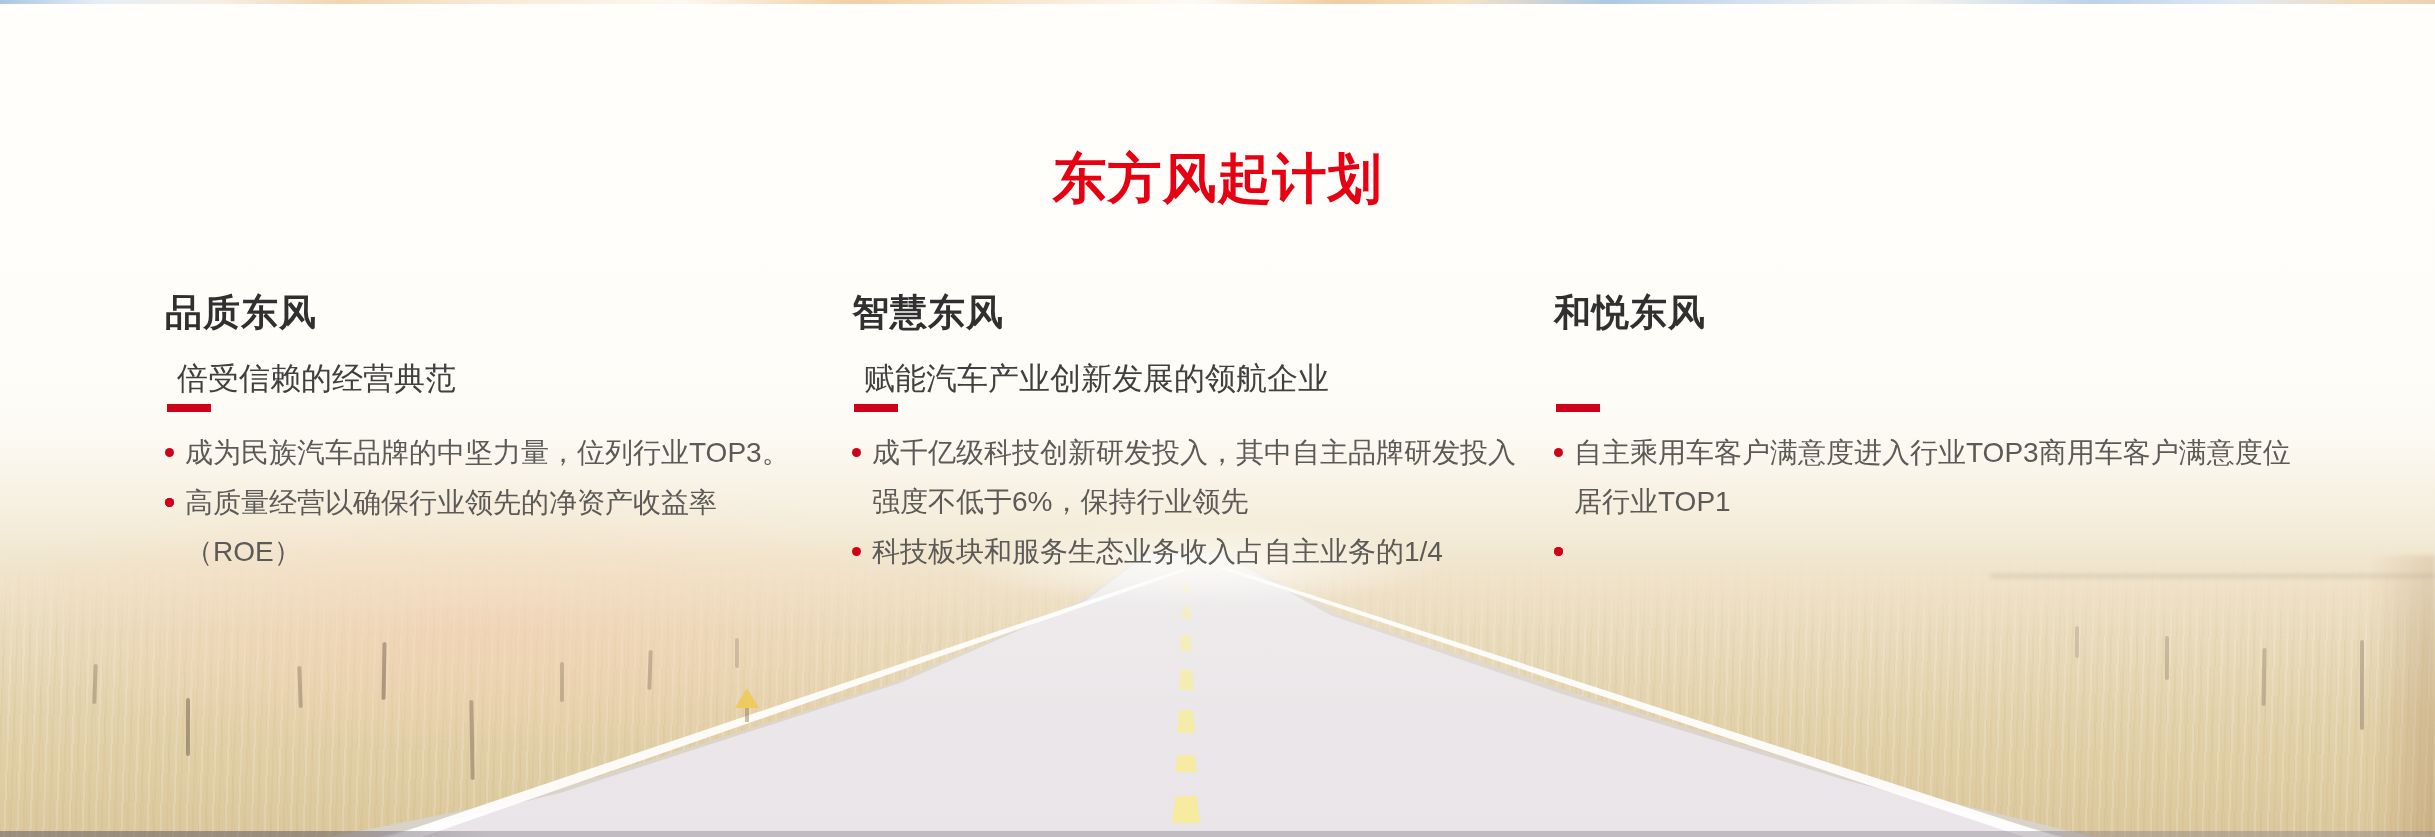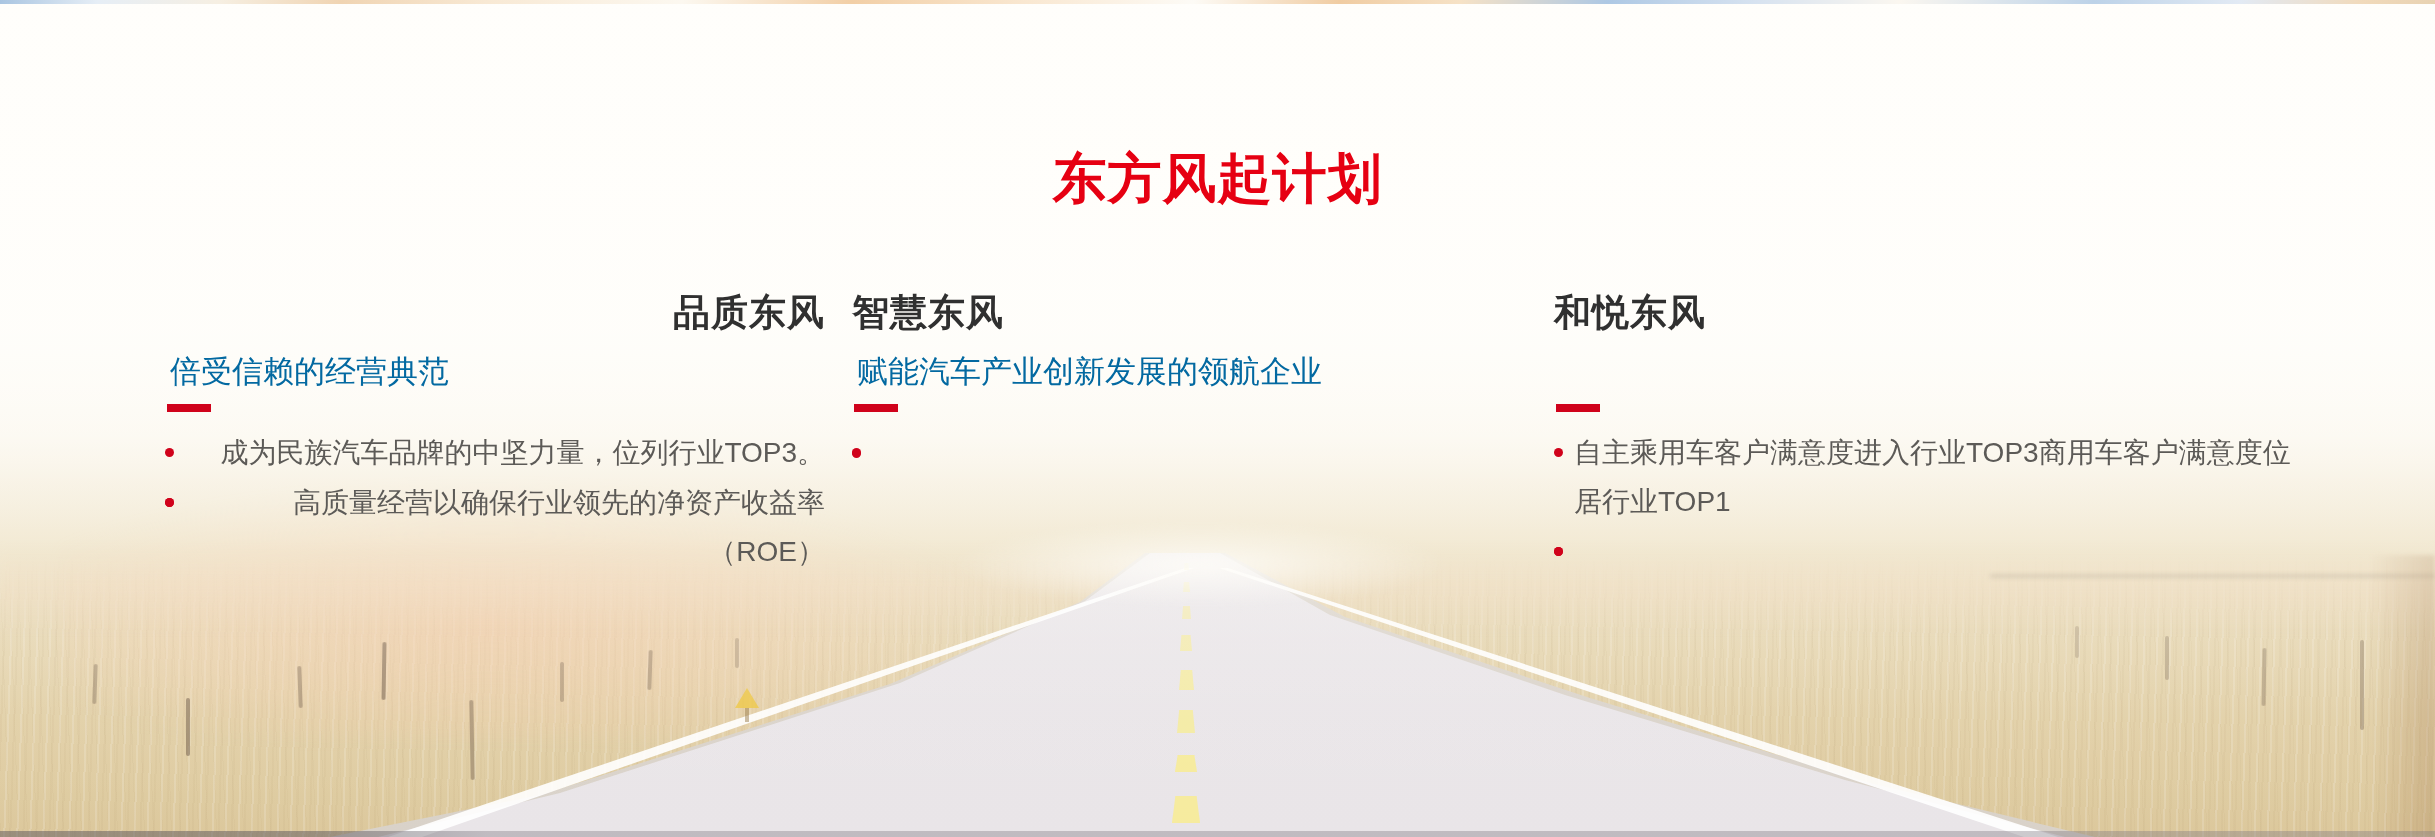--- a/index.html
+++ b/index.html
@@ -108,30 +108,30 @@
 
   
   .content{position:absolute;inset:0;}
   .section-title{
     position:absolute;left:0;top:148px;width:2435px;margin:0;
     text-align:center;
     font-size:54px;line-height:60px;font-weight:bold;
     color:#e60012;letter-spacing:1px;
   }
   .column{position:absolute;top:293px;}
-  .col-1{left:165px;width:660px;text-align:right;}
+  .col-1{left:165px;width:660px;}
   .col-2{left:852px;width:670px;}
   .col-3{left:1554px;width:745px;}
   .pillar-heading{
     margin:0;font-size:37px;line-height:40px;font-weight:bold;color:#303030;
     letter-spacing:1px;
   }
   .pillar-subtitle{
-    margin:5px;position:absolute;left:0;top:56px;
-    font-size:31px;line-height:36px;color:#0369a1;white-space:nowrap;
+    margin:12px;position:absolute;left:0;top:56px;
+    font-size:31px;line-height:36px;color:#404040;white-space:nowrap;
   }
   .red-dash{
     position:absolute;left:2px;top:111px;width:44px;height:8px;background:#d0021b;
   }
   .bullet-list{
     position:absolute;left:0;top:135px;margin:0;padding:0;list-style:none;
     font-size:28px;line-height:49px;color:#5c5a57;
   }
   .bullet-item{position:relative;padding-left:20px;margin:0 0 1px 0;}
   .bullet-dot{
@@ -213,23 +213,25 @@
       </ul>
     </div>
 
     <div class="column col-2">
       <h3 class="pillar-heading">智慧东风</h3>
       <div class="pillar-subtitle">赋能汽车产业创新发展的领航企业</div>
       <div class="red-dash"></div>
       <ul class="bullet-list">
         <li class="bullet-item">
           <span class="bullet-dot"></span>
-        </li>
-        <li class="bullet-item">
-          <span class="bullet-dot"></span>
+          <span>成千亿级科技创新研发投入，其中自主品牌研发投入强度不低于6%，保持行业领先</span>
+        </li>
+        <li class="bullet-item">
+          <span class="bullet-dot"></span>
+          <span>科技板块和服务生态业务收入占自主业务的1/4</span>
         </li>
       </ul>
     </div>
 
     <div class="column col-3">
       <h3 class="pillar-heading">和悦东风</h3>
       <div class="red-dash"></div>
       <ul class="bullet-list">
         <li class="bullet-item">
           <span class="bullet-dot"></span>

